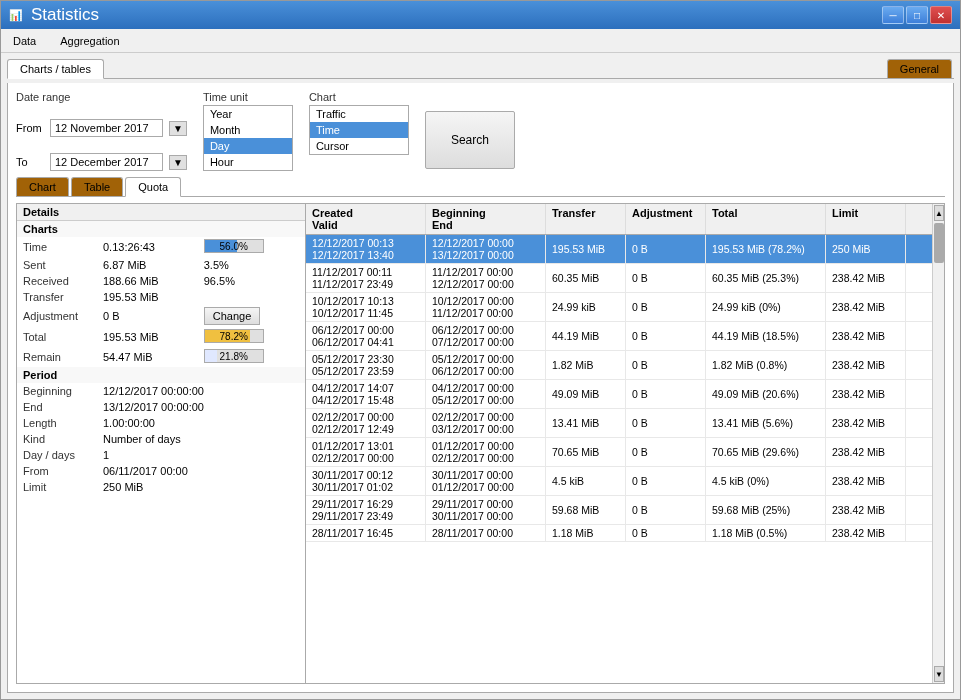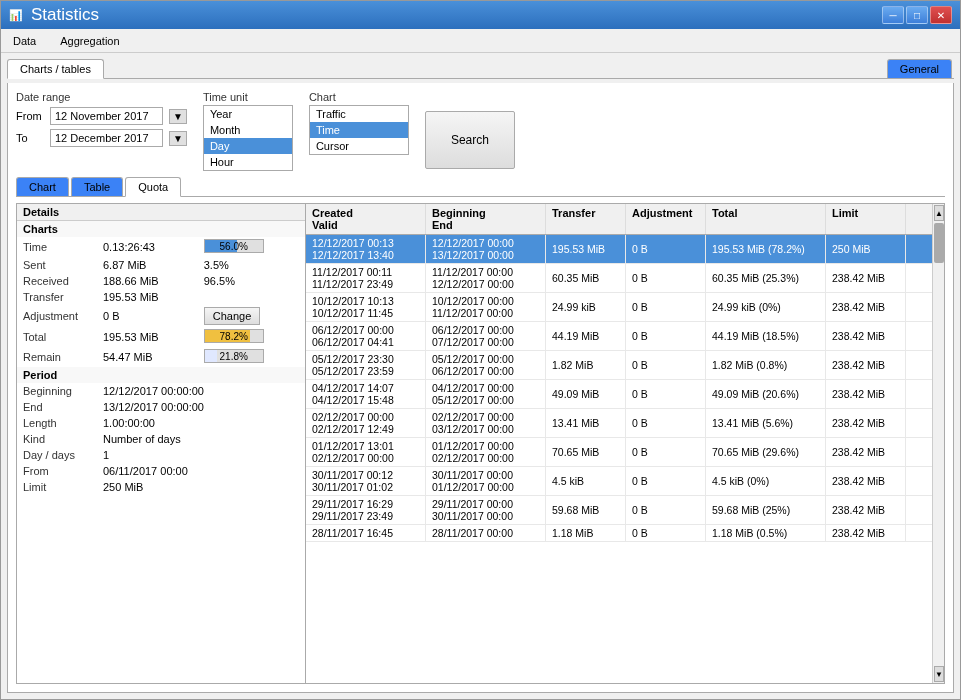--- a/index.html
+++ b/index.html
@@ -14,28 +14,28 @@
     .title-buttons { display: flex; gap: 2px; }
     .title-btn { width: 22px; height: 18px; border: 1px solid rgba(255,255,255,0.4); background: linear-gradient(to bottom, #6aabf0, #3d7fd9); color: white; font-size: 10px; display: flex; align-items: center; justify-content: center; cursor: pointer; border-radius: 2px; }
     .title-btn.close { background: linear-gradient(to bottom, #e05050, #c03030); }
 
     .menu-bar { background: #f0f0f0; padding: 2px 8px; display: flex; gap: 16px; border-bottom: 1px solid #ccc; height: 24px; align-items: center; }
     .menu-item { font-size: 11px; cursor: pointer; padding: 2px 4px; }
 
     .main-content { flex: 1; padding: 6px; display: flex; flex-direction: column; gap: 4px; overflow: hidden; }
 
     .tabs-row { display: flex; gap: 0; align-items: flex-end; border-bottom: 1px solid #aaa; justify-content: space-between; }
-    .tab { padding: 3px 12px; border: 1px solid #aaa; border-bottom: none; background: #3b82f6; cursor: pointer; font-size: 11px; margin-right: 2px; border-radius: 3px 3px 0 0; }
+    .tab { padding: 3px 12px; border: 1px solid #aaa; border-bottom: none; background: #a16207; cursor: pointer; font-size: 11px; margin-right: 2px; border-radius: 3px 3px 0 0; }
     .tab.active { background: white; border-bottom: 1px solid white; margin-bottom: -1px; z-index: 1; }
 
     .tab-content { background: white; border: 1px solid #aaa; border-top: none; padding: 8px; display: flex; flex-direction: column; gap: 8px; }
 
     .controls-row { display: flex; gap: 16px; align-items: flex-start; }
 
-    .date-range-group { display: flex; flex-direction: column; gap: 4px; }
+    .date-range-group { display: flex; flex-direction: column; gap: 16px; }
     .group-label { font-size: 11px; font-weight: normal; color: #333; }
     .date-field-row { display: flex; align-items: center; gap: 6px; }
     .date-label { width: 28px; font-size: 11px; }
     .date-input { border: 1px solid #aaa; padding: 2px 4px; font-size: 11px; width: 113px; background: white; }
     .date-btn { border: 1px solid #aaa; background: #e0e0e0; padding: 1px 3px; font-size: 10px; cursor: pointer; display: flex; align-items: center; }
 
     .time-unit-group { display: flex; flex-direction: column; gap: 2px; }
     .listbox { border: 1px solid #aaa; background: white; width: 90px; overflow: hidden; }
     .listbox-item { padding: 2px 6px; font-size: 11px; cursor: pointer; }
     .listbox-item.selected { background: #4a90d9; color: white; }

